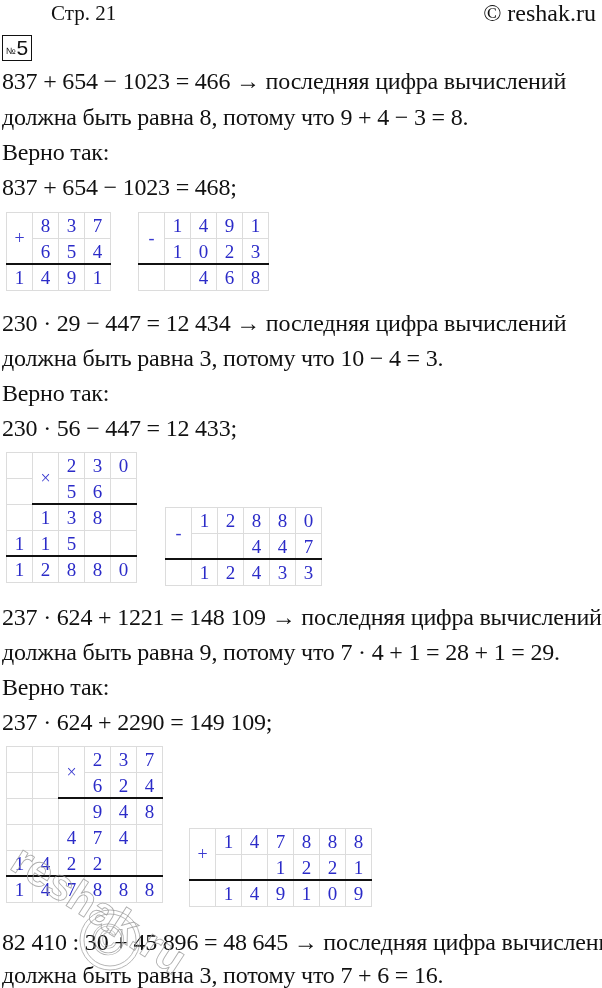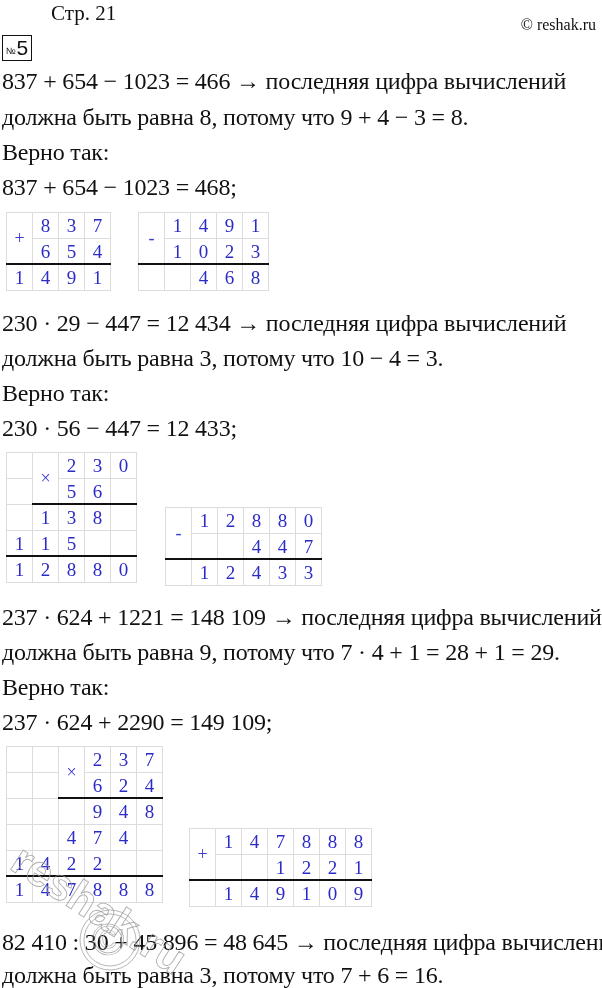--- a/index.html
+++ b/index.html
@@ -6,21 +6,21 @@
   body {
     width: 602px; height: 988px; position: relative; overflow: hidden;
     font-family: "Liberation Serif", "DejaVu Serif", serif;
     color: #111111;
   }
   .line {
     position: absolute; left: 2px; white-space: nowrap;
     font-size: 24px; line-height: 26px; letter-spacing: -0.2px;
   }
   .hdr-left { position: absolute; left: 15px; top: 0px; font-size: 21px; line-height: 26px; margin-left: 36px; }
-  .hdr-right { position: absolute; right: 6px; top: 0px; font-size: 16px; line-height: 26px; margin-top: 12px; }
+  .hdr-right { position: absolute; right: 6px; top: 0px; font-size: 24px; line-height: 26px; }
   .num-box {
     position: absolute; left: 2px; top: 35px; width: 30px; height: 26px;
     border: 1.5px solid #111; box-sizing: border-box;
     font-family: "Liberation Sans", "DejaVu Sans", sans-serif;
     display: flex; align-items: center; justify-content: center; gap: 1px;
   }
   .num-box .sym { font-size: 9px; margin-top: 6px; }
   .num-box .n { font-size: 21px; line-height: 22px; }
 
   .grid {

